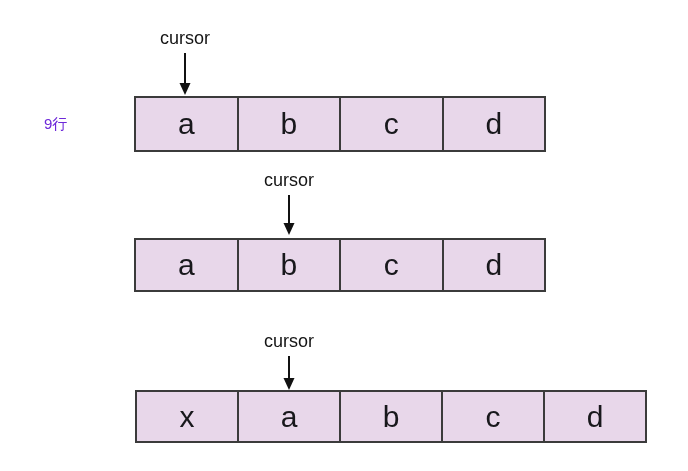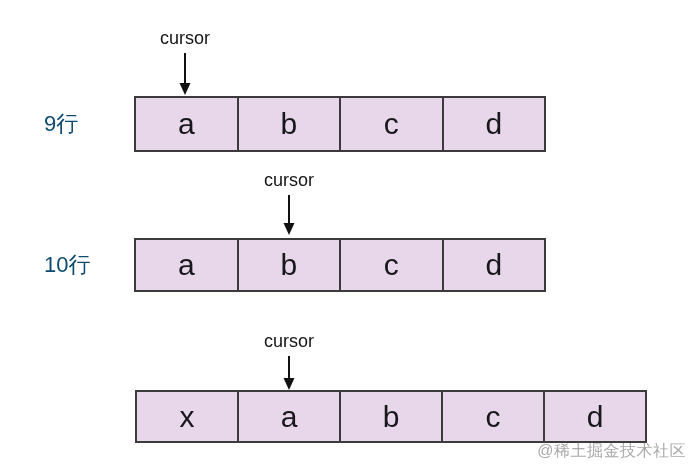--- a/index.html
+++ b/index.html
@@ -12,22 +12,22 @@
     overflow: hidden;
   }
   .row-label {
     position: absolute;
     left: 36px;
     width: 84px;
     display: flex;
     align-items: center;
     padding-left: 8px;
     box-sizing: border-box;
-    font-size: 22px;
-    color: #0c4a6e;
+    font-size: 15px;
+    color: #6d28d9;
     white-space: nowrap;
   }
   .label-r1 { top: 96px;  height: 56px; }
   .label-r2 { top: 238px; height: 54px; }
   .label-r3 { top: 390px; height: 53px; }
 
   .array {
     position: absolute;
     display: flex;
     box-sizing: border-box;
@@ -99,21 +99,20 @@
     <div class="cell">d</div>
   </div>
 
   <div class="cursor-assembly cursor-r2">
     <span class="cursor-text">cursor</span>
     <svg class="arrow-icon" width="16" height="40" viewBox="0 0 16 40">
       <line x1="8" y1="0" x2="8" y2="28" stroke="#111111" stroke-width="2"></line>
       <polygon points="8,40 2.5,28 13.5,28" fill="#111111"></polygon>
     </svg>
   </div>
-  <div class="row-label label-r2">10行</div>
   <div class="array array-r2">
     <div class="cell">a</div>
     <div class="cell">b</div>
     <div class="cell">c</div>
     <div class="cell">d</div>
   </div>
 
   <div class="cursor-assembly cursor-r3">
     <span class="cursor-text">cursor</span>
     <svg class="arrow-icon" width="16" height="34" viewBox="0 0 16 34">
@@ -122,15 +121,14 @@
     </svg>
   </div>
   <div class="array array-r3">
     <div class="cell">x</div>
     <div class="cell">a</div>
     <div class="cell">b</div>
     <div class="cell">c</div>
     <div class="cell">d</div>
   </div>
 
-  <div class="watermark">@稀土掘金技术社区</div>
 
 </div>
 
 </body></html>

